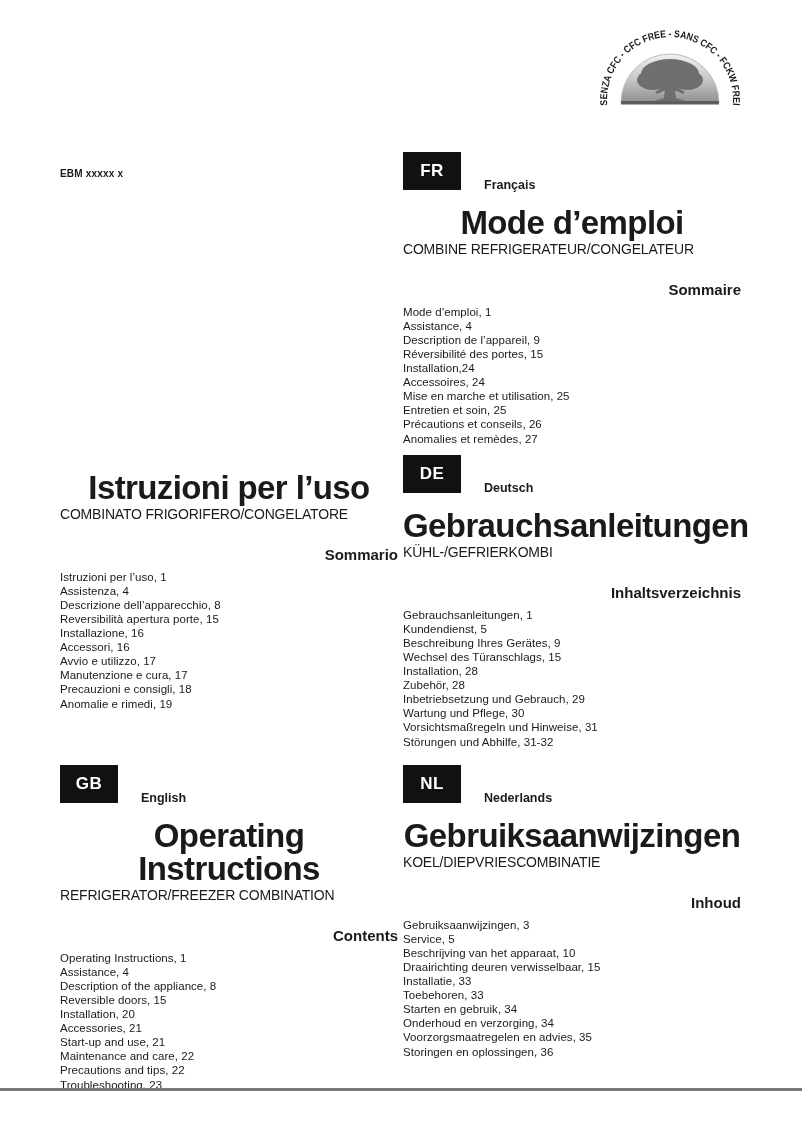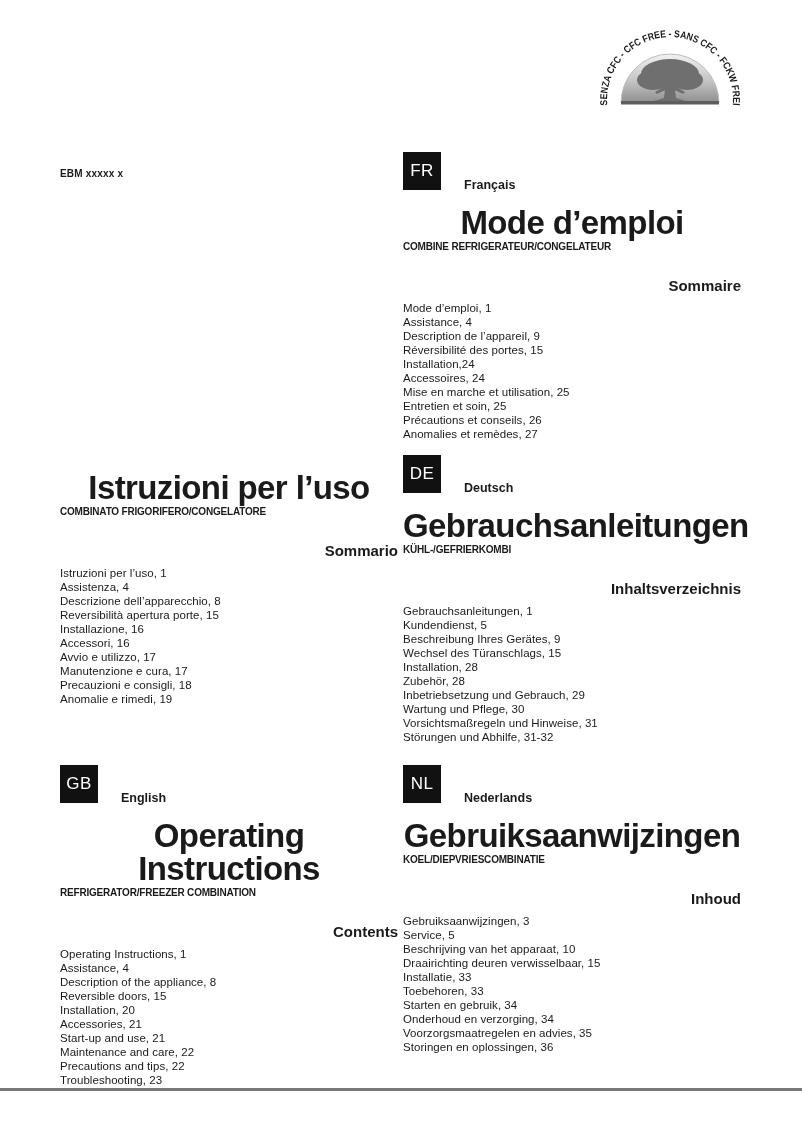--- a/index.html
+++ b/index.html
@@ -12,35 +12,35 @@
     overflow:hidden;
   }
   .model{
     position:absolute;left:60px;top:168px;
     font-size:10px;font-weight:bold;letter-spacing:0.2px;
   }
   .logo-wrap{position:absolute;left:585px;top:22px;width:170px;height:105px;}
   .lang-section{position:absolute;width:338px;}
   .badge-row{display:flex;align-items:flex-end;height:38px;}
   .badge{
-    width:38px;height:38px;background:#111111;color:#ffffff;
+    width:58px;height:38px;background:#111111;color:#ffffff;
     display:flex;align-items:center;justify-content:center;
-    font-size:17px;font-weight:normal;letter-spacing:0.5px;
+    font-size:17px;font-weight:bold;letter-spacing:0.5px;
   }
   .lang-label{
     margin-left:23px;margin-bottom:-2px;
     font-size:12.5px;font-weight:bold;
   }
   .sec-title{
     margin:16px 0 0 0;
     font-size:33px;font-weight:bold;line-height:1.0;letter-spacing:-0.6px;text-align:center;
   }
   .sec-subtitle{
     margin:3px 0 0 0;
-    font-size:10px;font-weight:bold;line-height:1.05;letter-spacing:-0.2px;
+    font-size:14px;font-weight:normal;line-height:1.05;letter-spacing:-0.2px;
     white-space:nowrap;
   }
   .toc-title{
     margin:25px 0 0 0;
     font-size:15px;font-weight:bold;text-align:right;line-height:1;
   }
   .toc{margin-top:8px;}
   .toc-line{
     font-size:11.5px;line-height:14.1px;letter-spacing:0.05px;
   }

